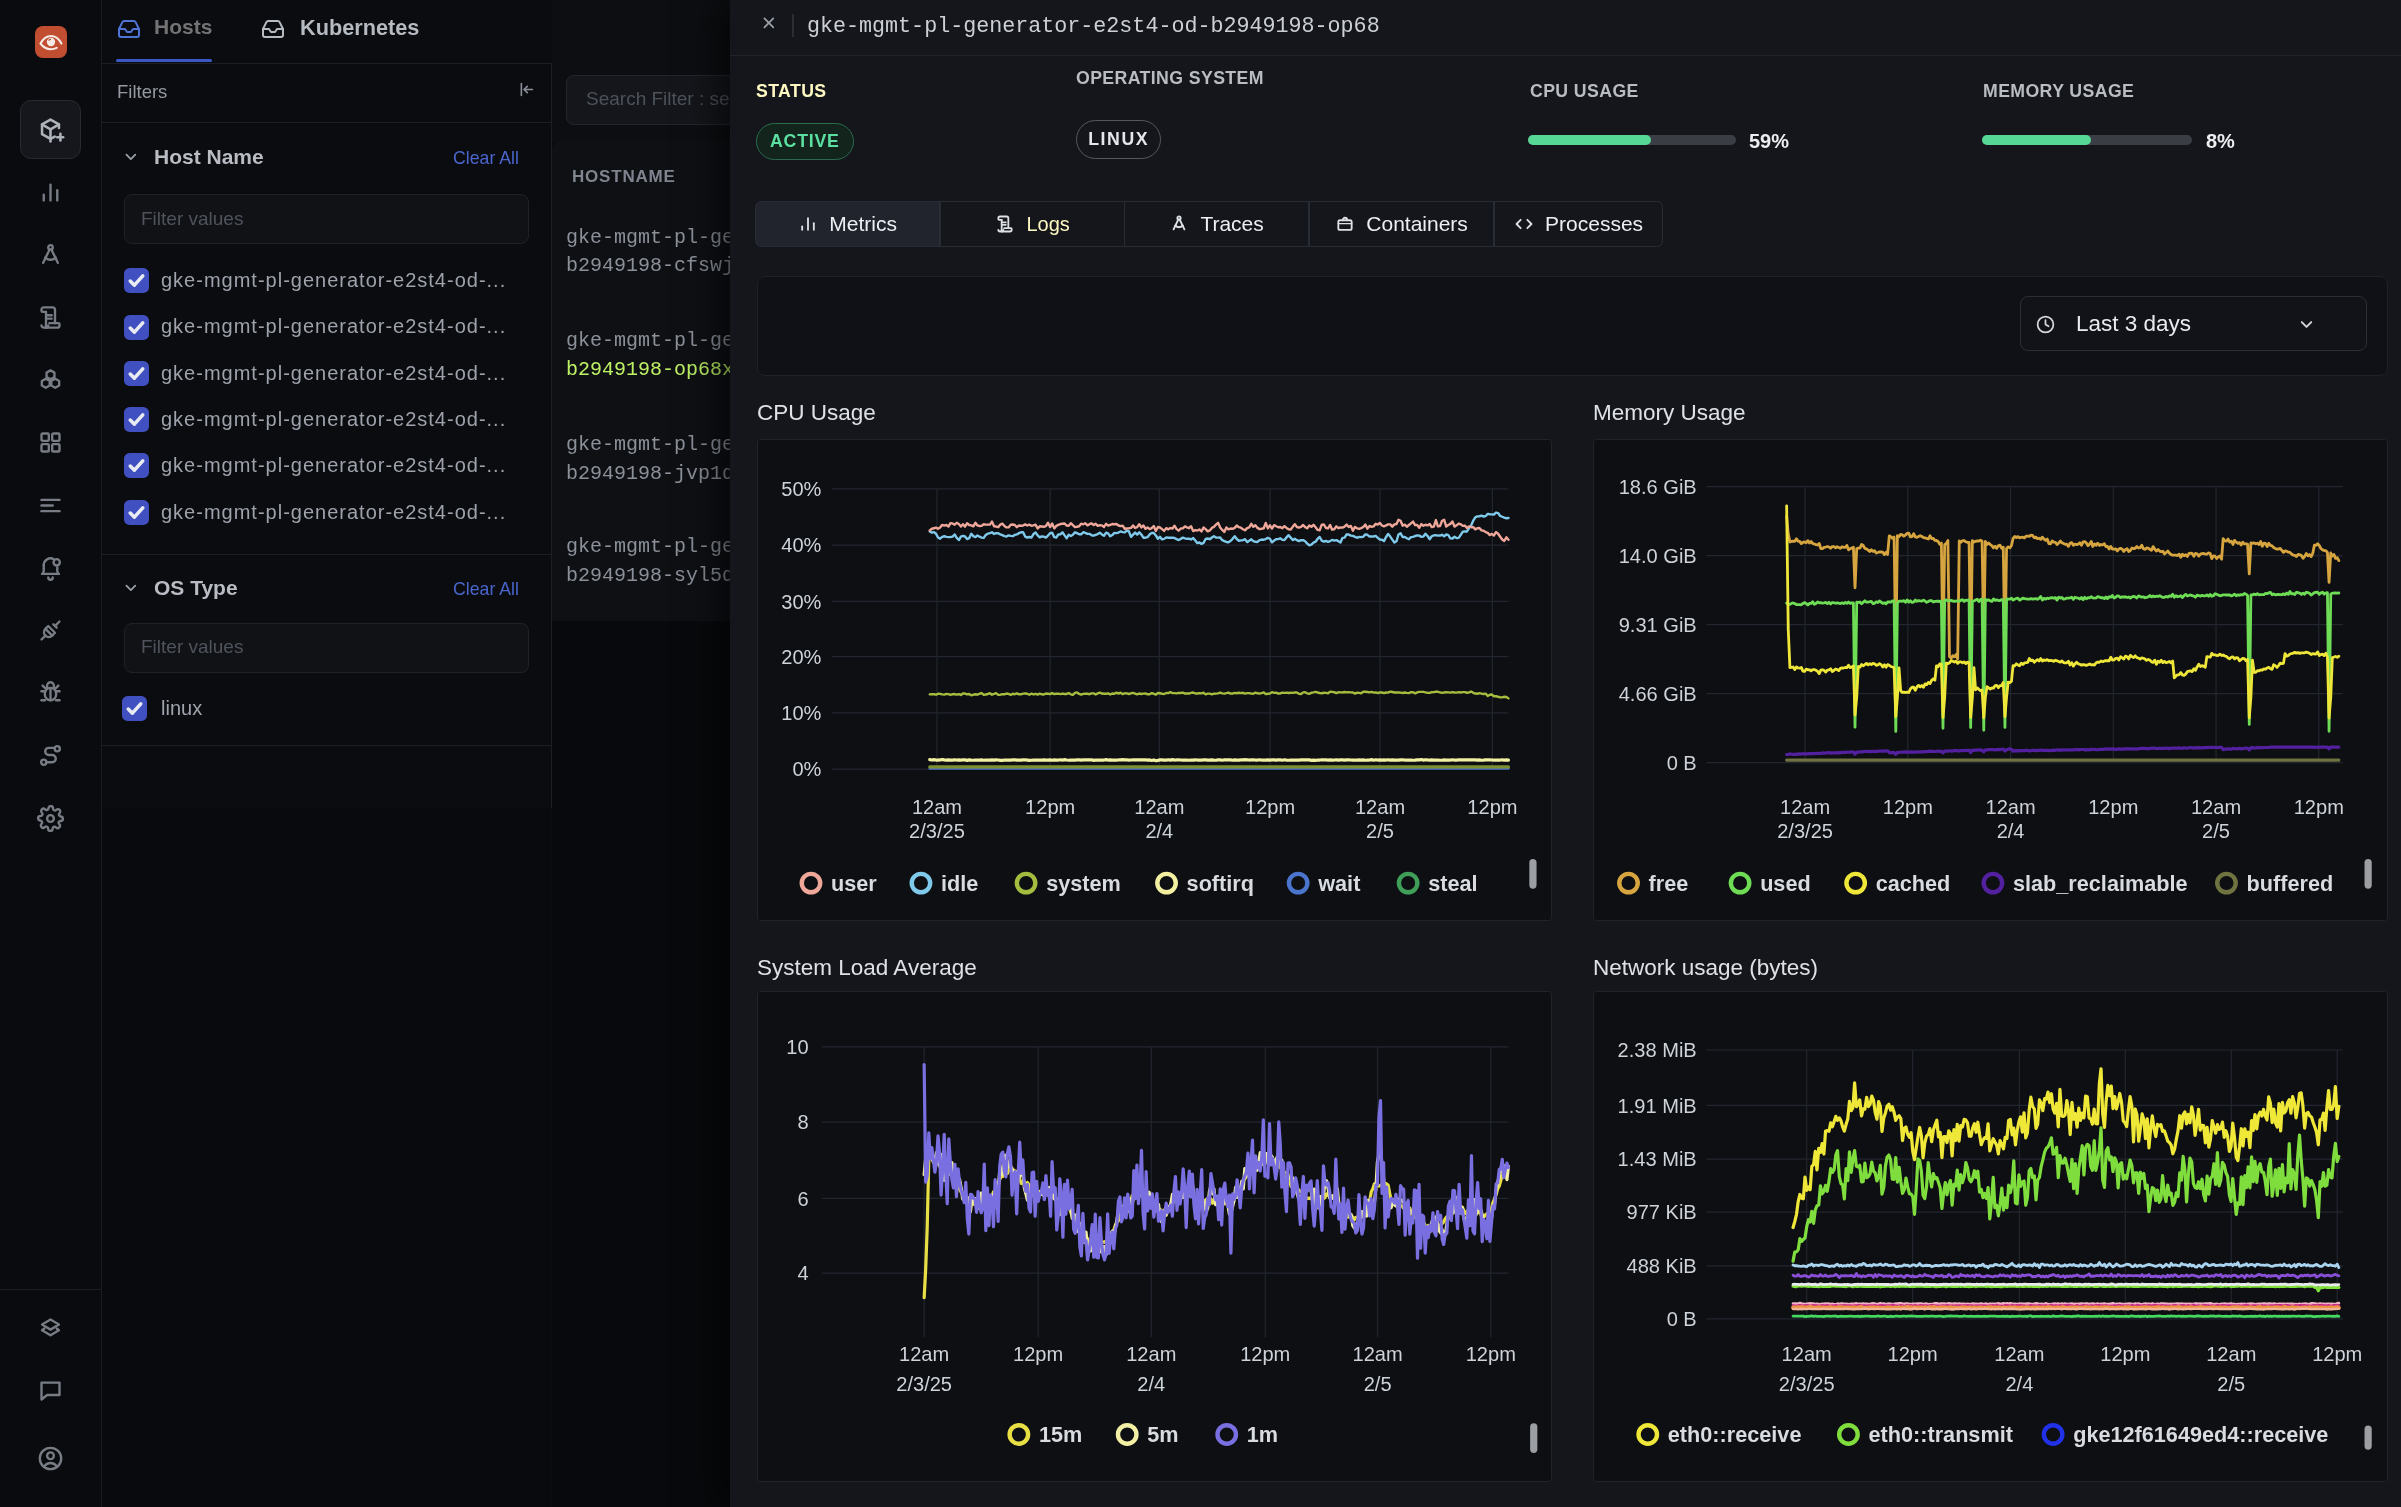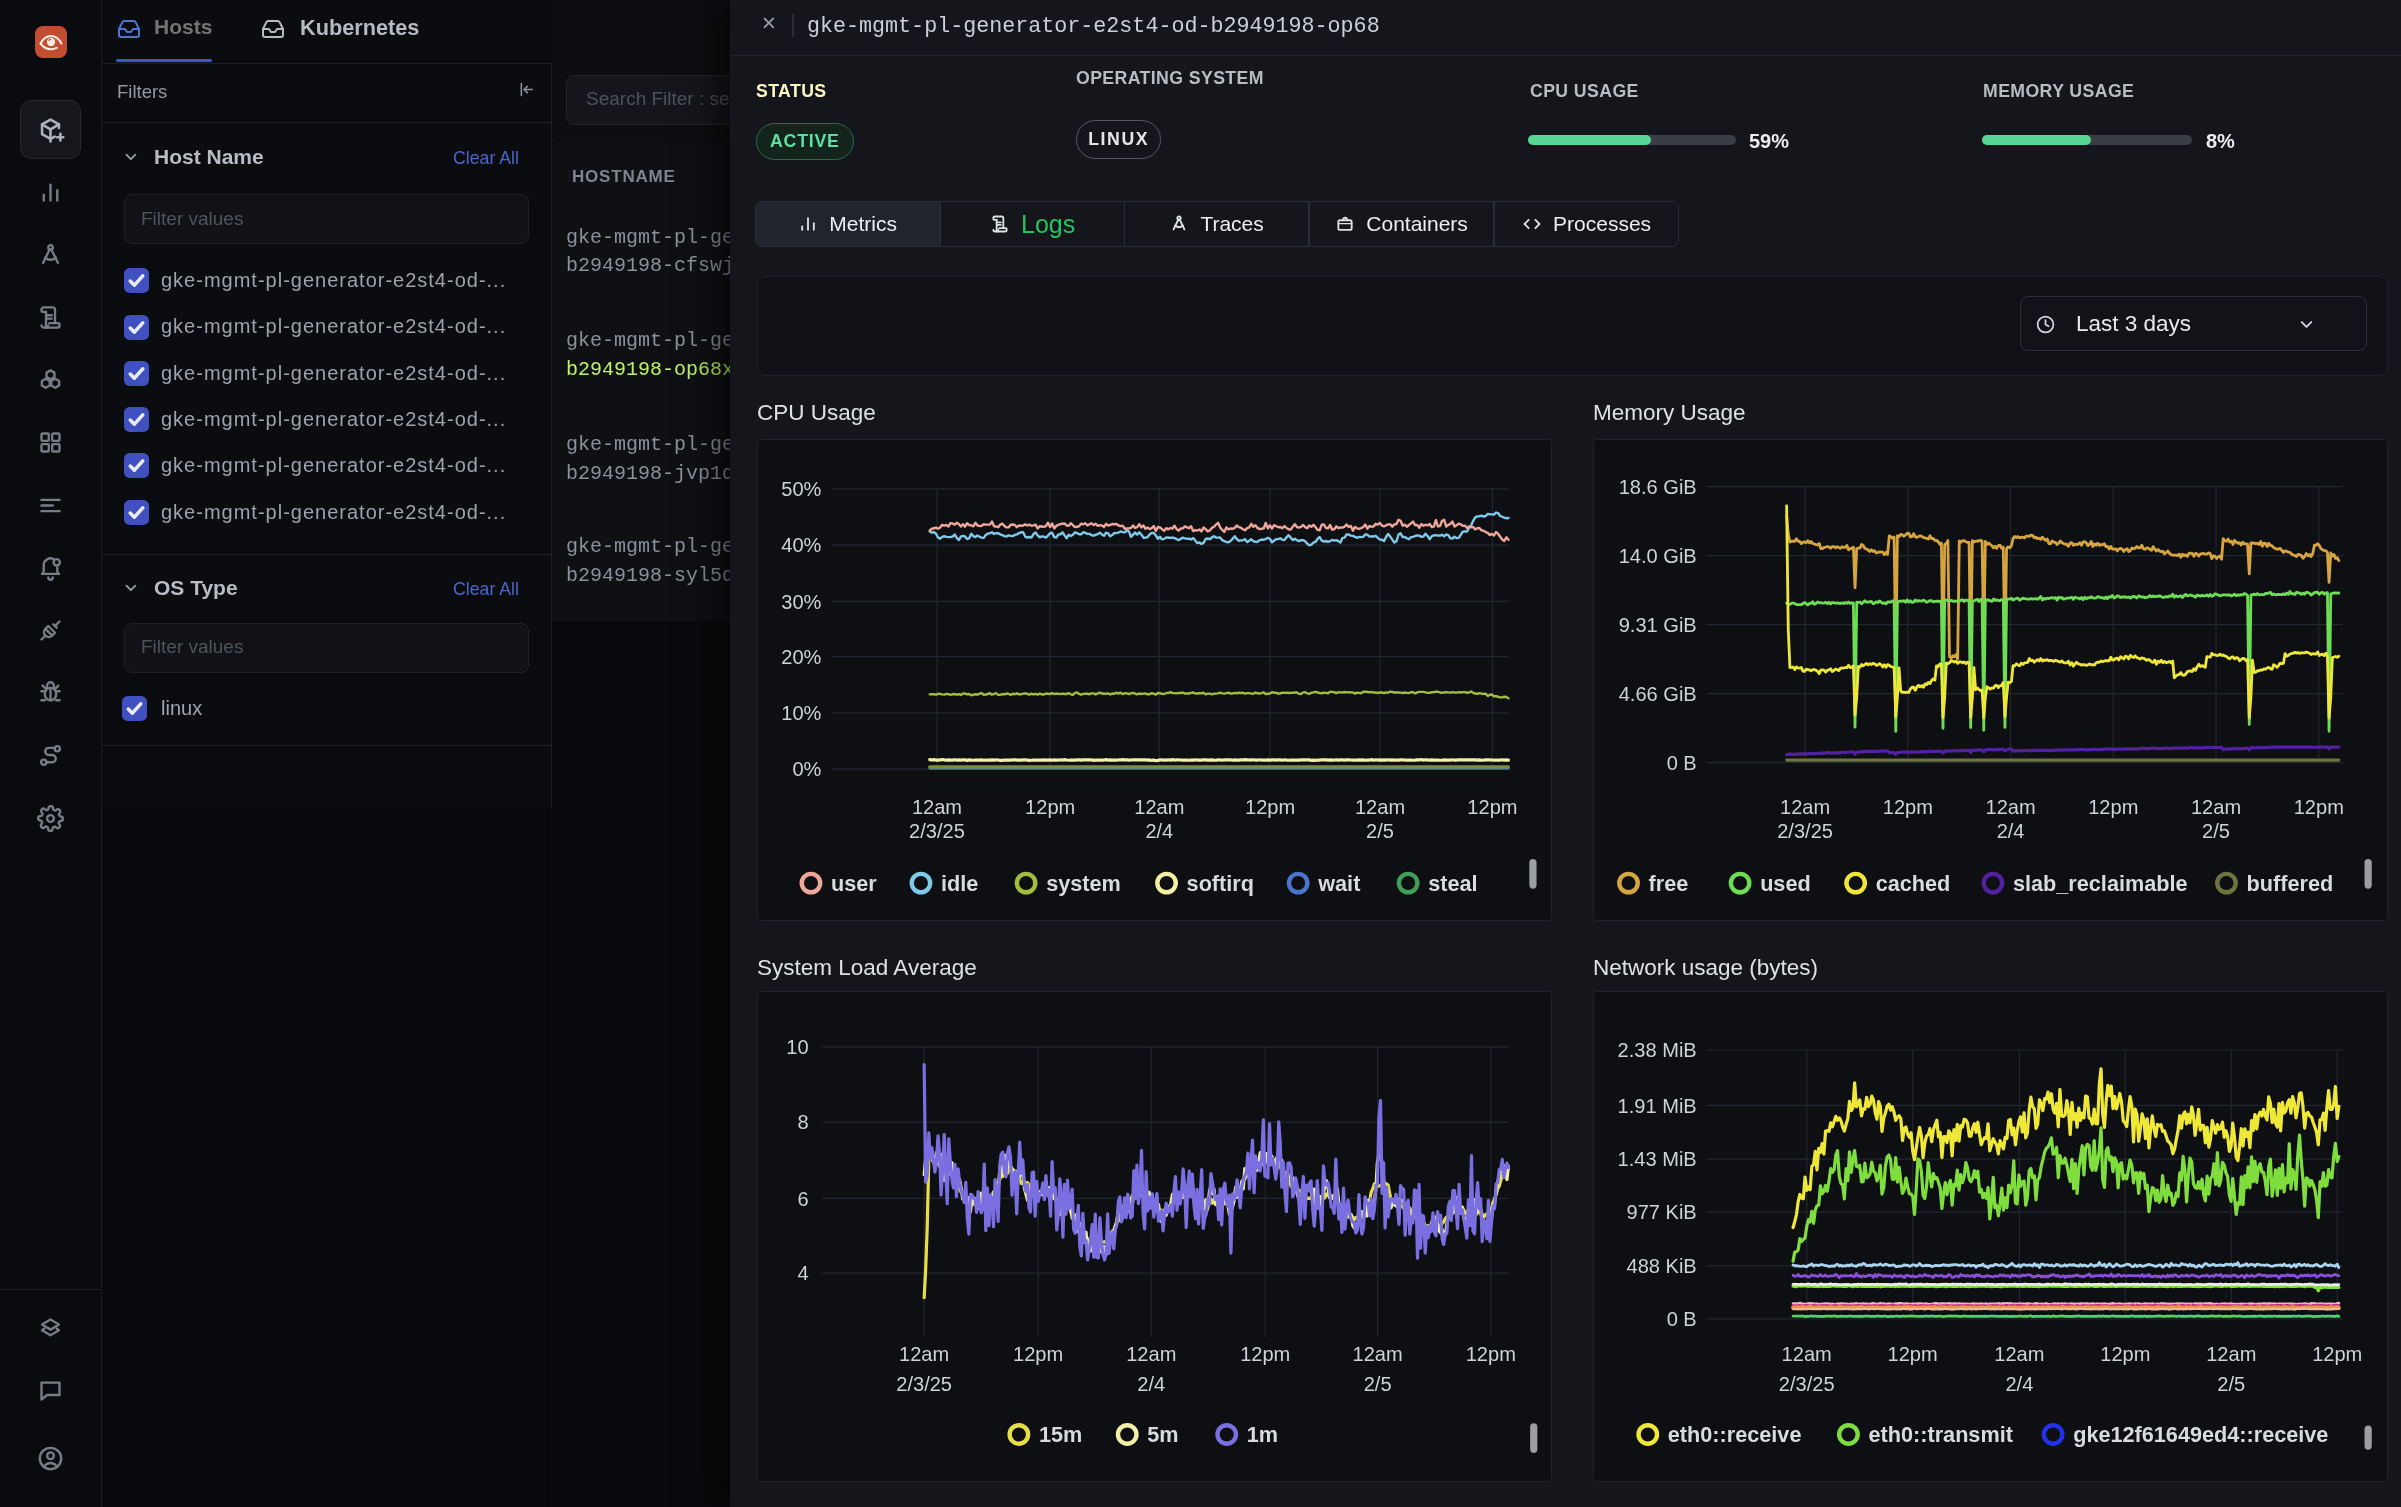--- a/index.html
+++ b/index.html
@@ -229,40 +229,40 @@
   </div>
 <div style="position:absolute;left:940px;top:201px;width:185px;height:46px;border:0.8px solid #282c34;display:flex;align-items:center;justify-content:center;gap:11.2px">
     <svg width="20" height="20" viewBox="0 0 24 24" fill="none" stroke="#dde0e5" stroke-width="2.2" stroke-linecap="round" stroke-linejoin="round">
       <path d="M8 21h10a2 2 0 0 0 2-2v-1a1 1 0 0 0-1-1H11"></path>
       <path d="M16 17V5a2 2 0 0 0-2-2H6a2 2 0 0 0-2 2v1a1 1 0 0 0 1 1h3"></path>
       <path d="M8 7v12a2 2 0 0 1-4 0"></path>
       <path d="M8 21a2 2 0 0 0 2-2"></path>
       <path d="M9 10h4"></path>
       <path d="M9 13h4"></path>
     </svg>
-    <span style="font-size:25px;color:#22c55e">Logs</span>
+    <span style="font-size:20px;color:#fef9c3">Logs</span>
   </div>
 <div style="position:absolute;left:1124px;top:201px;width:185px;height:46px;border:0.8px solid #282c34;display:flex;align-items:center;justify-content:center;gap:11.2px">
     <svg width="20" height="20" viewBox="0 0 24 24" fill="none" stroke="#dde0e5" stroke-width="2.2" stroke-linecap="round" stroke-linejoin="round">
       <circle cx="12" cy="4.8" r="2"></circle>
       <path d="M11.2 6.6 5.5 18.5"></path>
       <path d="M12.8 6.6 18.5 18.5"></path>
       <path d="M7.3 13.8c2.9 2.5 6.5 2.5 9.4 0"></path>
     </svg>
     <span style="font-size:21px;color:#eceef2">Traces</span>
   </div>
 <div style="position:absolute;left:1309px;top:201px;width:185px;height:46px;border:0.8px solid #282c34;display:flex;align-items:center;justify-content:center;gap:11.2px">
     <svg width="20" height="20" viewBox="0 0 24 24" fill="none" stroke="#dde0e5" stroke-width="2.2" stroke-linecap="round" stroke-linejoin="round">
       <rect x="4" y="7.5" width="16" height="11.5" rx="2"></rect>
       <path d="M9.5 7.5V7a2.5 2.5 0 0 1 5 0v0.5"></path>
       <path d="M4 11.5h16" stroke-width="1.6"></path>
     </svg>
     <span style="font-size:21px;color:#eceef2">Containers</span>
   </div>
-<div style="position:absolute;left:1494px;top:201px;width:185px;height:46px;border-radius:0 6.4px 6.4px 0;border:0.8px solid #282c34;display:flex;align-items:center;justify-content:center;gap:11.2px">
+<div style="position:absolute;left:1494px;top:201px;width:169px;height:46px;border-radius:0 6.4px 6.4px 0;border:0.8px solid #282c34;display:flex;align-items:center;justify-content:center;gap:11.2px">
     <svg width="20" height="20" viewBox="0 0 24 24" fill="none" stroke="#dde0e5" stroke-width="2.2" stroke-linecap="round" stroke-linejoin="round">
       <path d="m8 7-5 5 5 5"></path>
       <path d="m16 7 5 5-5 5"></path>
     </svg>
     <span style="font-size:21px;color:#eceef2">Processes</span>
   </div>
 <div style="position:absolute;left:757px;top:276px;width:1631px;height:100px;border:0.8px solid #1e2127;border-radius:8px;background:#101116"></div>
 <div style="position:absolute;left:2020px;top:296px;width:347px;height:55px;border:0.8px solid #2c2f36;border-radius:8px;background:#121318"></div>
 <div style="position:absolute;left:2035px;top:314px"><svg width="21" height="21" viewBox="0 0 24 24" fill="none" stroke="#d4d8de" stroke-width="2" stroke-linecap="round" stroke-linejoin="round">
       <circle cx="12" cy="12" r="9"></circle>

